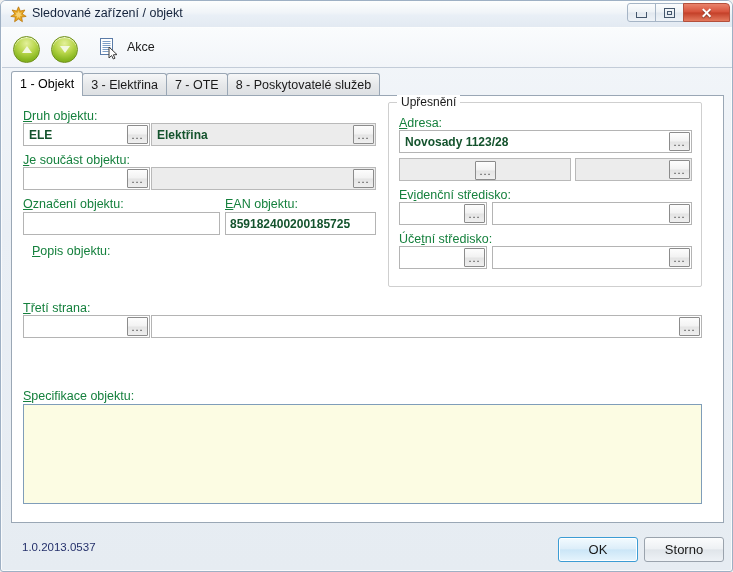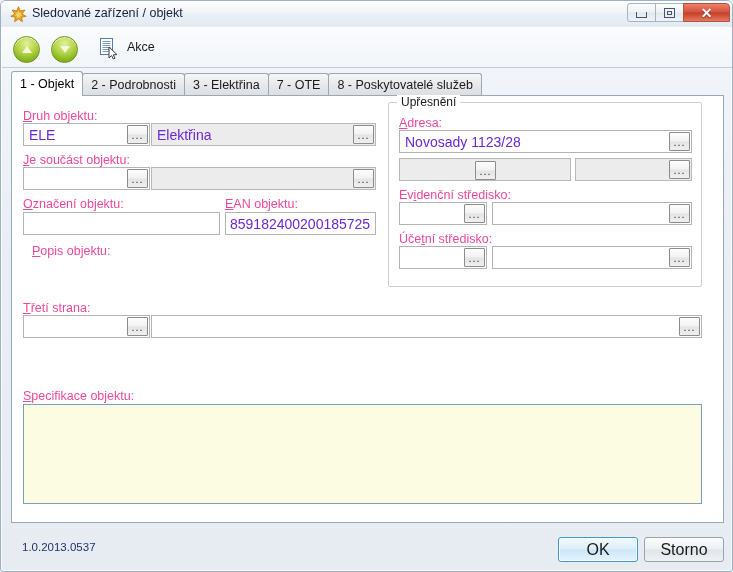--- a/index.html
+++ b/index.html
@@ -196,46 +196,47 @@
     height: 428px;
     box-sizing: border-box;
     border: 1px solid #9aa7b5;
     background: #ffffff;
   }
 
   
   .lbl {
     position: absolute;
     font-size: 12.5px;
-    color: #ec4899;
+    color: #15803d;
     white-space: nowrap;
   }
   .lbl u { text-decoration: underline; }
 
   .field {
     position: absolute;
     box-sizing: border-box;
     border: 1px solid #b4b4b4;
     background: #ffffff;
     height: 23px;
     display: flex;
     align-items: center;
     overflow: hidden;
   }
   .field.ro {
     background: #ececec;
     border-color: #b9b9b9;
   }
   .field .val {
     padding-left: 5px;
-    font-size: 14px;
-    color: #6d28d9;
+    font-size: 12px;
+    color: #14532d;
     white-space: nowrap;
     overflow: hidden;
     flex: 1;
+    font-weight: bold;
   }
   .field .val.num { padding-left: 4px; }
   .ellip {
     width: 21px;
     height: 19px;
     margin-right: 1px;
     margin-left: 2px;
     box-sizing: border-box;
     flex: none;
     border: 1px solid #8c8c8c;
@@ -287,21 +288,21 @@
     white-space: nowrap;
   }
   .btn {
     position: absolute;
     top: 536px;
     height: 25px;
     box-sizing: border-box;
     border: 1px solid #9aa3ad;
     border-radius: 3px;
     background: linear-gradient(to bottom, #fbfcfd 0%, #eef1f4 46%, #e0e5ea 52%, #eef2f6 100%);
-    font-size: 16px;
+    font-size: 13px;
     color: #1a1a1a;
     display: flex;
     align-items: center;
     justify-content: center;
     font-family: "Liberation Sans", sans-serif;
   }
   .btn.default {
     border: 1px solid #3c9cd4;
     box-shadow: inset 0 0 0 1px #ffffff;
     background: linear-gradient(to bottom, #f3fbff 0%, #ddeef9 46%, #cbe6f7 52%, #e6f4fd 100%);
@@ -358,23 +359,20 @@
         </svg>
       </span>
       <span class="tb-label">Akce</span>
     </div>
 
     <div class="tabstrip">
       <div class="tab active">
         <span>1 - Objekt</span>
       </div>
       <div class="tab">
-        <span>2 - Podrobnosti</span>
-      </div>
-      <div class="tab">
         <span>3 - Elektřina</span>
       </div>
       <div class="tab">
         <span>7 - OTE</span>
       </div>
       <div class="tab">
         <span>8 - Poskytovatelé služeb</span>
       </div>
     </div>
 

